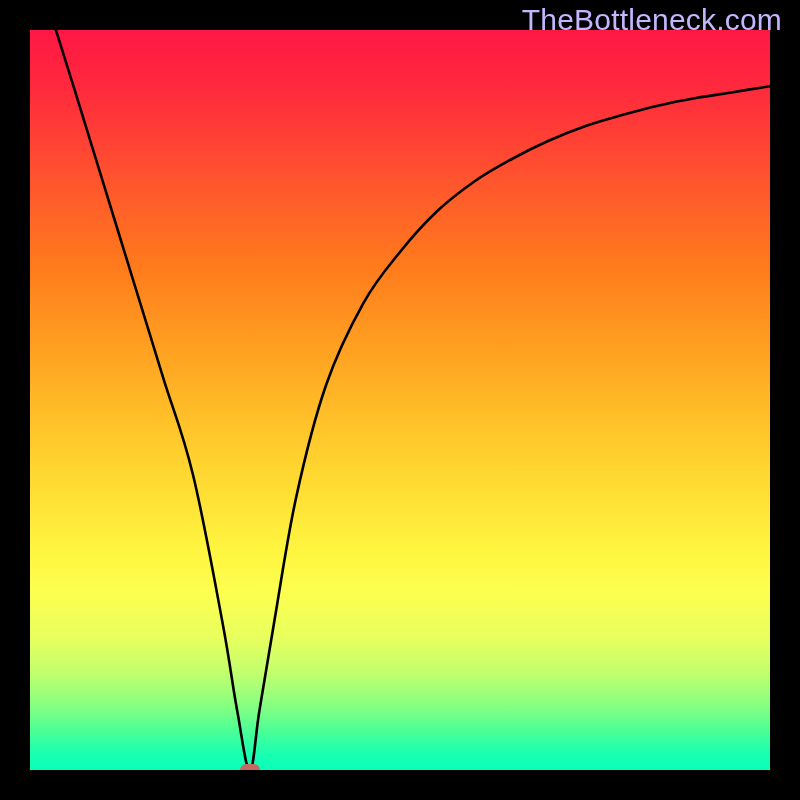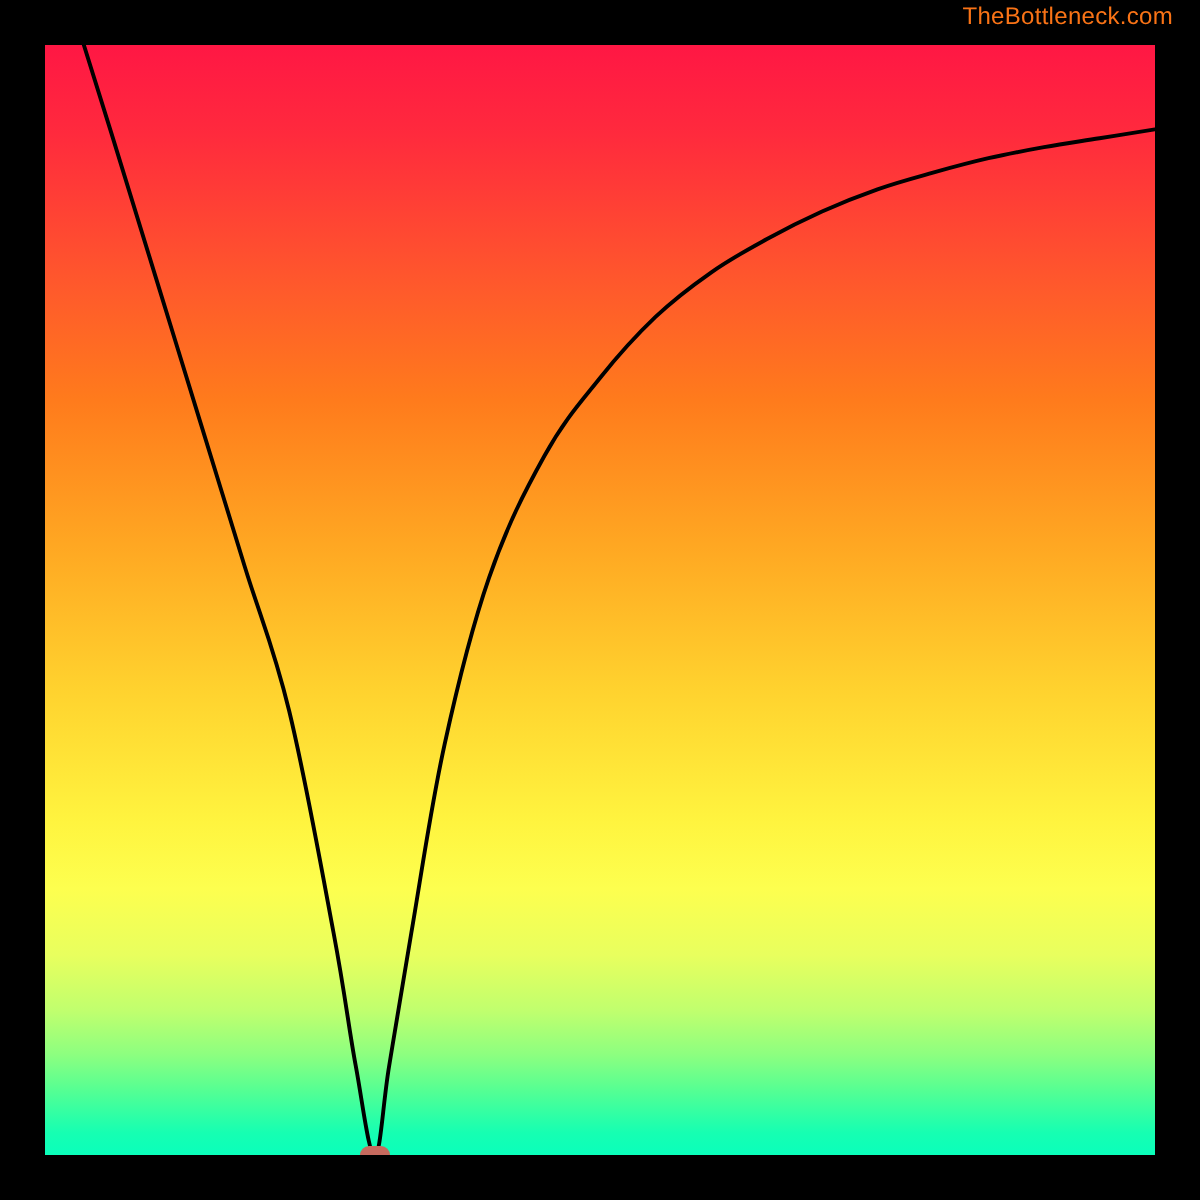--- a/index.html
+++ b/index.html
@@ -8,22 +8,22 @@
     width: 800px;
     height: 800px;
     background: #000;
     font-family: Arial, Helvetica, sans-serif;
     position: relative;
   }
   .watermark {
     position: absolute;
     top: 3px;
     right: 18px;
-    color: #f97316;
-    font-size: 16px;
+    color: #c4b5fd;
+    font-size: 30px;
     font-weight: 400;
     letter-spacing: 0.2px;
     z-index: 10;
   }
   .plot-area {
     position: absolute;
     left: 30px;
     top: 30px;
     width: 740px;
     height: 740px;

